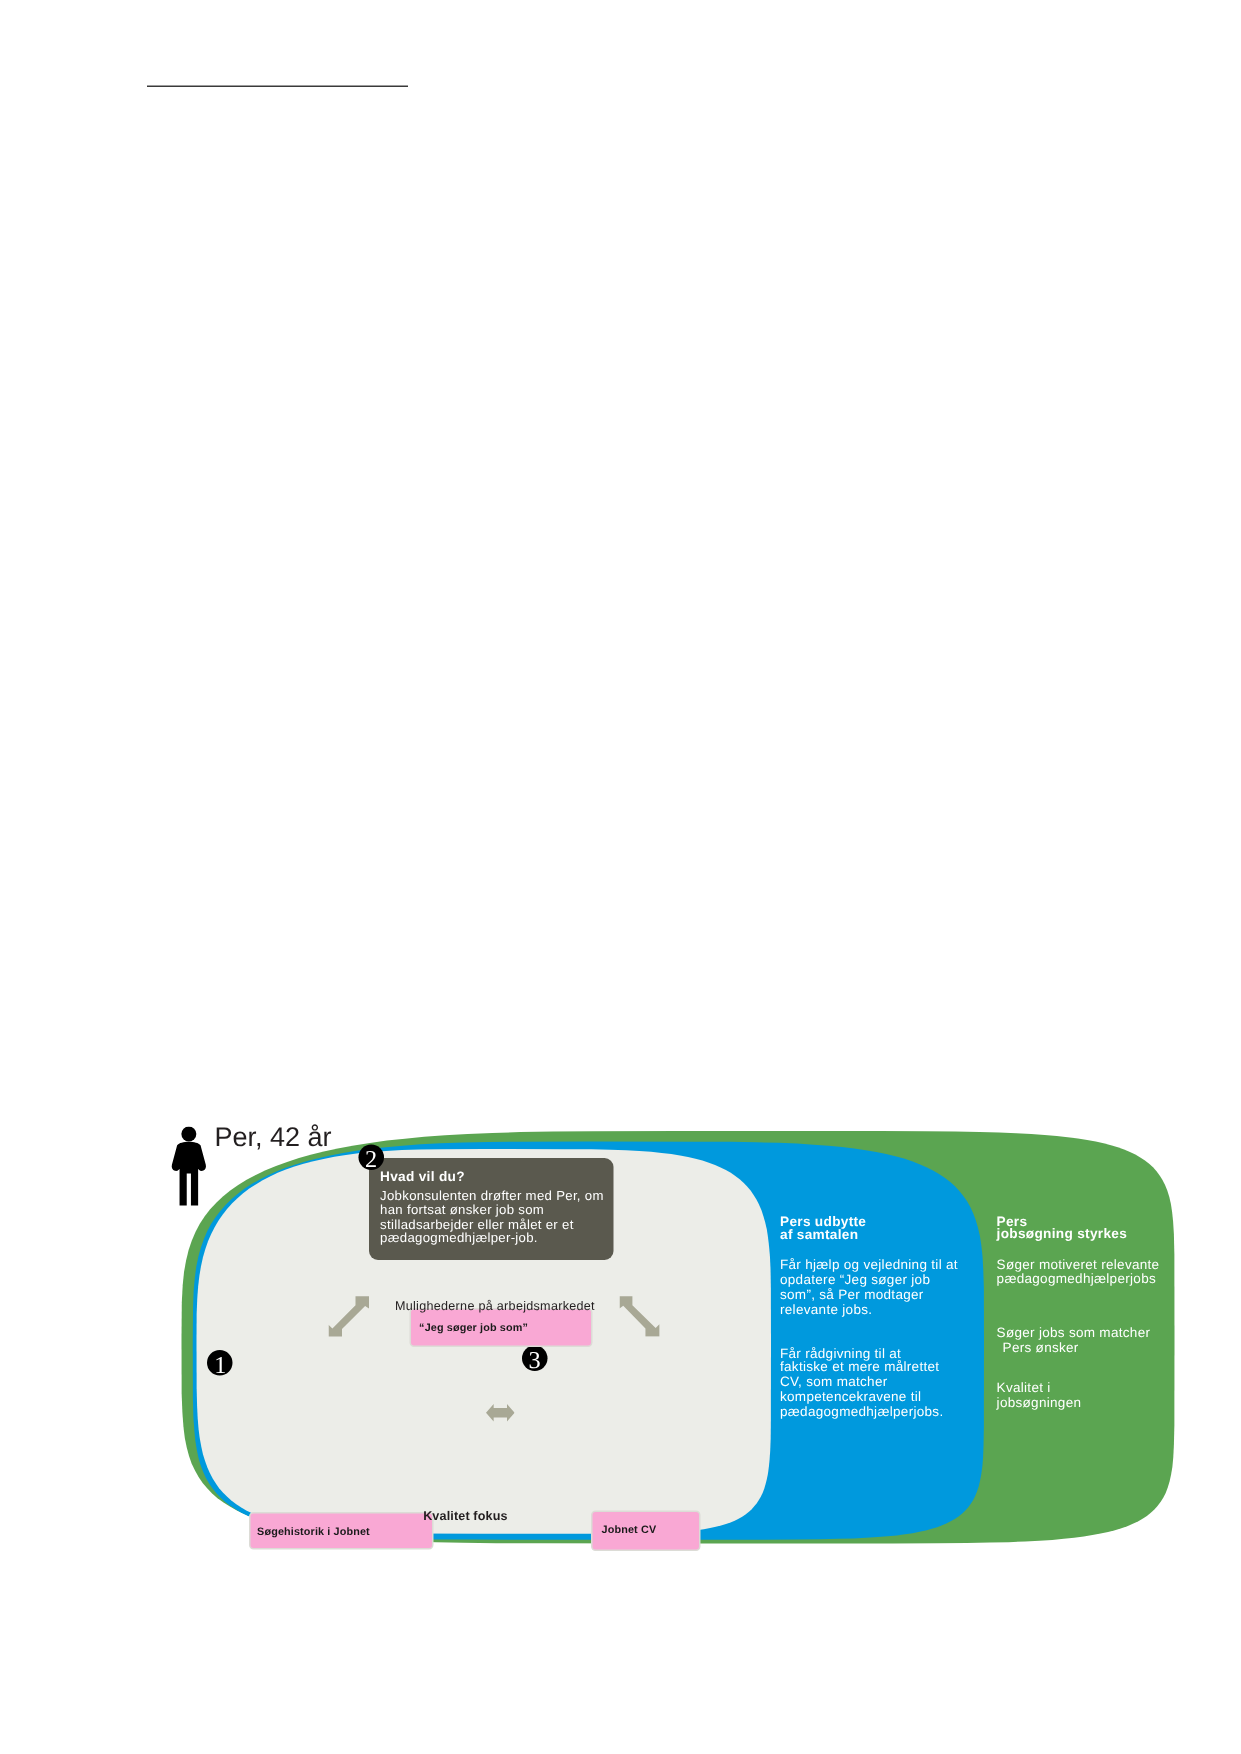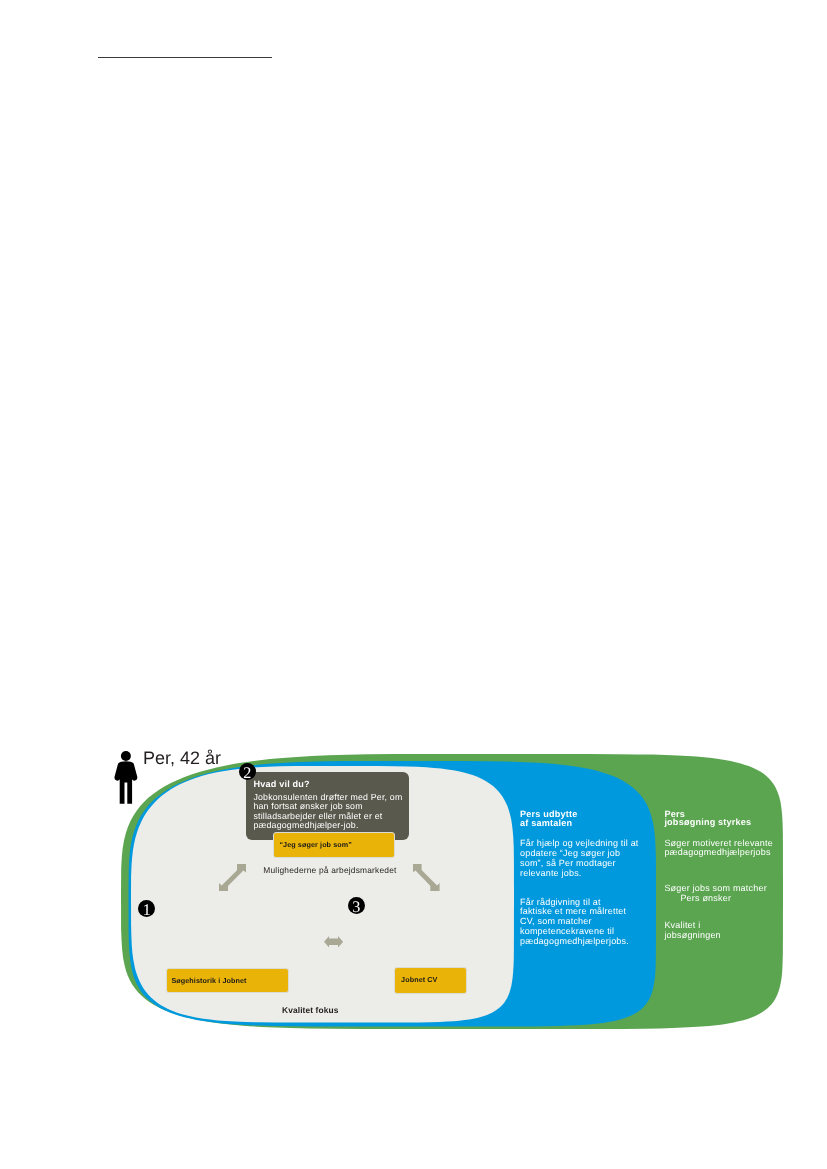--- a/index.html
+++ b/index.html
@@ -11,22 +11,22 @@
   .rule{position:absolute;left:98.3px;top:56.8px;width:174.2px;height:0;border-top:1.1px solid #3a3a3a;}
   svg.blobs{position:absolute;left:0;top:0;}
   .person-icon{position:absolute;left:114.3px;top:751px;width:24.7px;height:52.7px;}
   .person-label{position:absolute;left:143px;top:750px;font-size:18px;color:#231f20;
                 line-height:17px;white-space:nowrap;}
   .box{position:absolute;background:#5a594e;border-radius:6px;box-sizing:border-box;}
   .box .title{position:absolute;font-size:9.1px;font-weight:bold;color:#ffffff;
               letter-spacing:0.2px;line-height:10px;white-space:nowrap;}
   .box .line{position:absolute;font-size:8.8px;color:#ffffff;letter-spacing:0.2px;
              line-height:10px;white-space:nowrap;}
-  .tag{position:absolute;background:#eab308;border:0.7px solid #dcdcd6;border-radius:3px;
-       box-sizing:border-box;}
+  .tag{position:absolute;background:#f9a8d4;border:0.7px solid #dcdcd6;border-radius:3px;
+       box-sizing:border-box;margin-top:40px;}
   .tag span{position:absolute;font-size:7.2px;color:#1a1a1a;font-weight:bold;
             letter-spacing:0.1px;line-height:10px;white-space:nowrap;}
   .center-label{position:absolute;font-size:8.4px;color:#231f20;letter-spacing:0.2px;
                 line-height:10px;white-space:nowrap;}
   .bottom-label{position:absolute;font-size:8.4px;font-weight:bold;color:#231f20;
                 letter-spacing:0.1px;line-height:10px;white-space:nowrap;}
   .num{position:absolute;width:17px;height:17px;border-radius:50%;background:#000000;
        color:#ffffff;font-size:16.2px;text-align:center;line-height:21.6px;
        font-family:"Liberation Serif",serif;}
   .arrow{position:absolute;}
@@ -100,17 +100,17 @@
     <div class="pline" style="left:0;top:107.50px">CV, som matcher</div>
     <div class="pline" style="left:0;top:117.20px">kompetencekravene til</div>
     <div class="pline" style="left:0;top:126.90px">pædagogmedhjælperjobs.</div>
   </div>
   <div style="position:absolute;left:664.4px;top:809.1px;width:135px;height:165px">
     <div class="ptitle" style="left:0;top:0">Pers</div>
     <div class="ptitle" style="left:0;top:8.4px">jobsøgning styrkes</div>
     <div class="pline" style="left:0;top:29.00px">Søger motiveret relevante</div>
     <div class="pline" style="left:0;top:38.40px">pædagogmedhjælperjobs</div>
     <div class="pline" style="left:0;top:73.80px">Søger jobs som matcher</div>
-    <div class="pline" style="left:16px;top:83.80px">Pers ønsker</div>
+    <div class="pline" style="left:4px;top:83.80px">Pers ønsker</div>
     <div class="pline" style="left:0;top:111.30px">Kvalitet i</div>
     <div class="pline" style="left:0;top:120.70px">jobsøgningen</div>
   </div>
 </div>
 
 </body></html>

